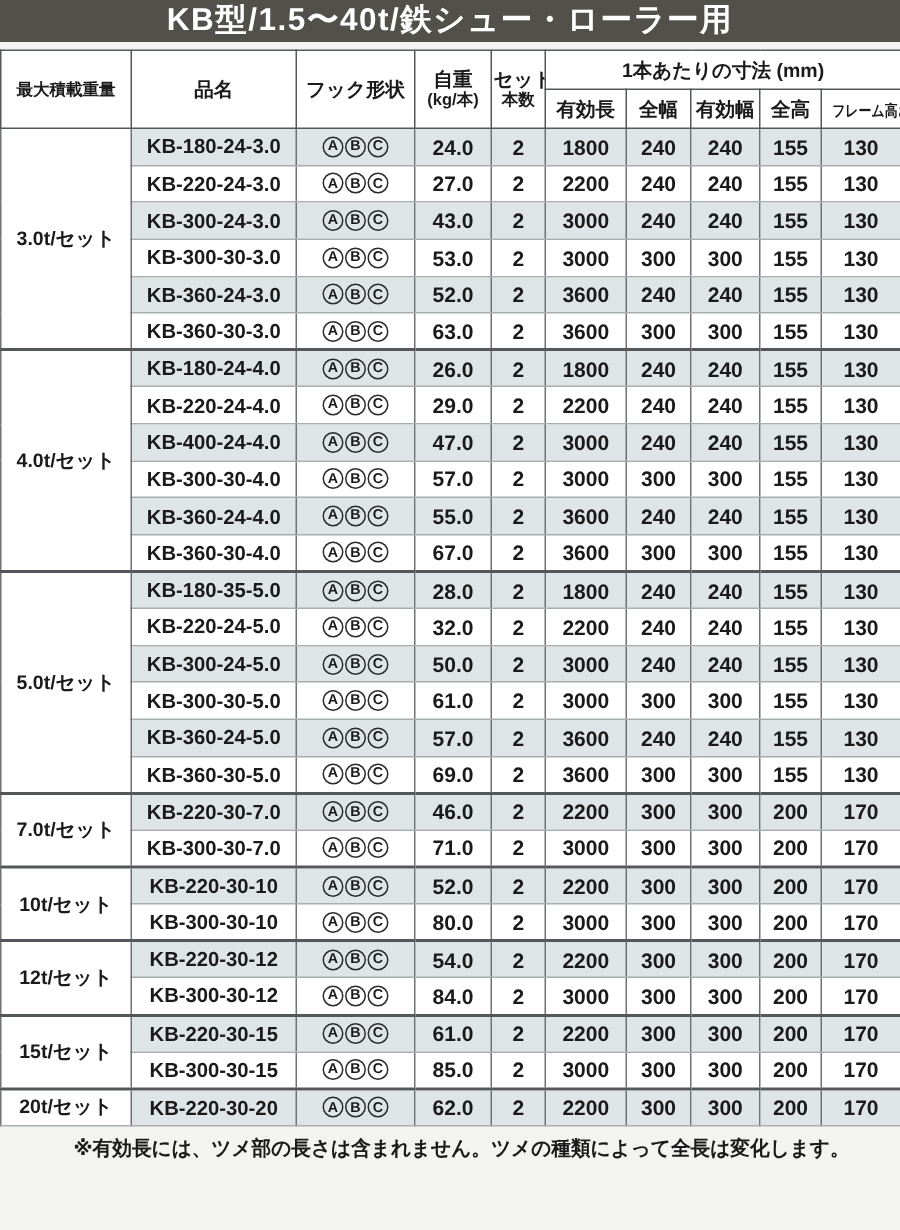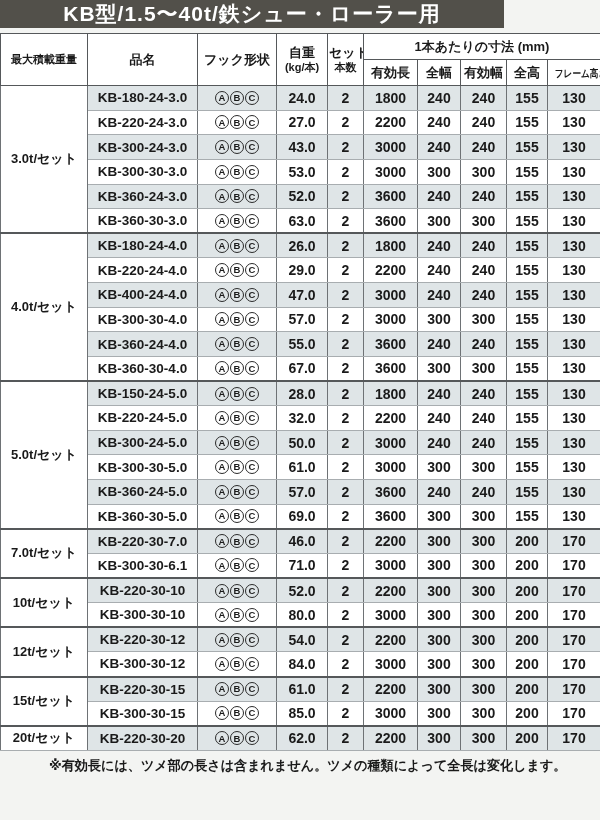--- a/index.html
+++ b/index.html
@@ -14,21 +14,21 @@
   *{box-sizing:border-box;margin:0;padding:0;}
   html,body{width:600px;}
   body{
     width:600px;height:820px;
     background:#f3f4f2;
     font-family:"Liberation Sans","DejaVu Sans",sans-serif;
     color:var(--ink);
     overflow:hidden;
   }
   .title-bar{
-    width:504px;height:28px;line-height:28px;
+    width:600px;height:28px;line-height:28px;
     background:var(--title-bg);
     color:#ffffff;
     font-size:21px;font-weight:bold;
     text-align:center;letter-spacing:1px;
     white-space:nowrap;
   }
   .spec-table{
     width:600px;
     margin-top:5px;
     border-collapse:collapse;
@@ -255,21 +255,21 @@
         <td class="num-cell">67.0</td>
         <td class="num-cell">2</td>
         <td class="num-cell">3600</td>
         <td class="num-cell">300</td>
         <td class="num-cell">300</td>
         <td class="num-cell">155</td>
         <td class="num-cell">130</td>
       </tr>
       <tr class="alt group-start">
         <td class="group-cell" rowspan="6">5.0t/セット</td>
-        <td class="name-cell">KB-150-24-5.0</td>
+        <td class="name-cell">KB-180-35-5.0</td>
         <td class="hook-cell"><span class="hook-circle">A</span><span class="hook-circle">B</span><span class="hook-circle">C</span></td>
         <td class="num-cell">28.0</td>
         <td class="num-cell">2</td>
         <td class="num-cell">1800</td>
         <td class="num-cell">240</td>
         <td class="num-cell">240</td>
         <td class="num-cell">155</td>
         <td class="num-cell">130</td>
       </tr>
       <tr>
@@ -333,21 +333,21 @@
         <td class="hook-cell"><span class="hook-circle">A</span><span class="hook-circle">B</span><span class="hook-circle">C</span></td>
         <td class="num-cell">46.0</td>
         <td class="num-cell">2</td>
         <td class="num-cell">2200</td>
         <td class="num-cell">300</td>
         <td class="num-cell">300</td>
         <td class="num-cell">200</td>
         <td class="num-cell">170</td>
       </tr>
       <tr>
-        <td class="name-cell">KB-300-30-6.1</td>
+        <td class="name-cell">KB-300-30-7.0</td>
         <td class="hook-cell"><span class="hook-circle">A</span><span class="hook-circle">B</span><span class="hook-circle">C</span></td>
         <td class="num-cell">71.0</td>
         <td class="num-cell">2</td>
         <td class="num-cell">3000</td>
         <td class="num-cell">300</td>
         <td class="num-cell">300</td>
         <td class="num-cell">200</td>
         <td class="num-cell">170</td>
       </tr>
       <tr class="alt group-start">

